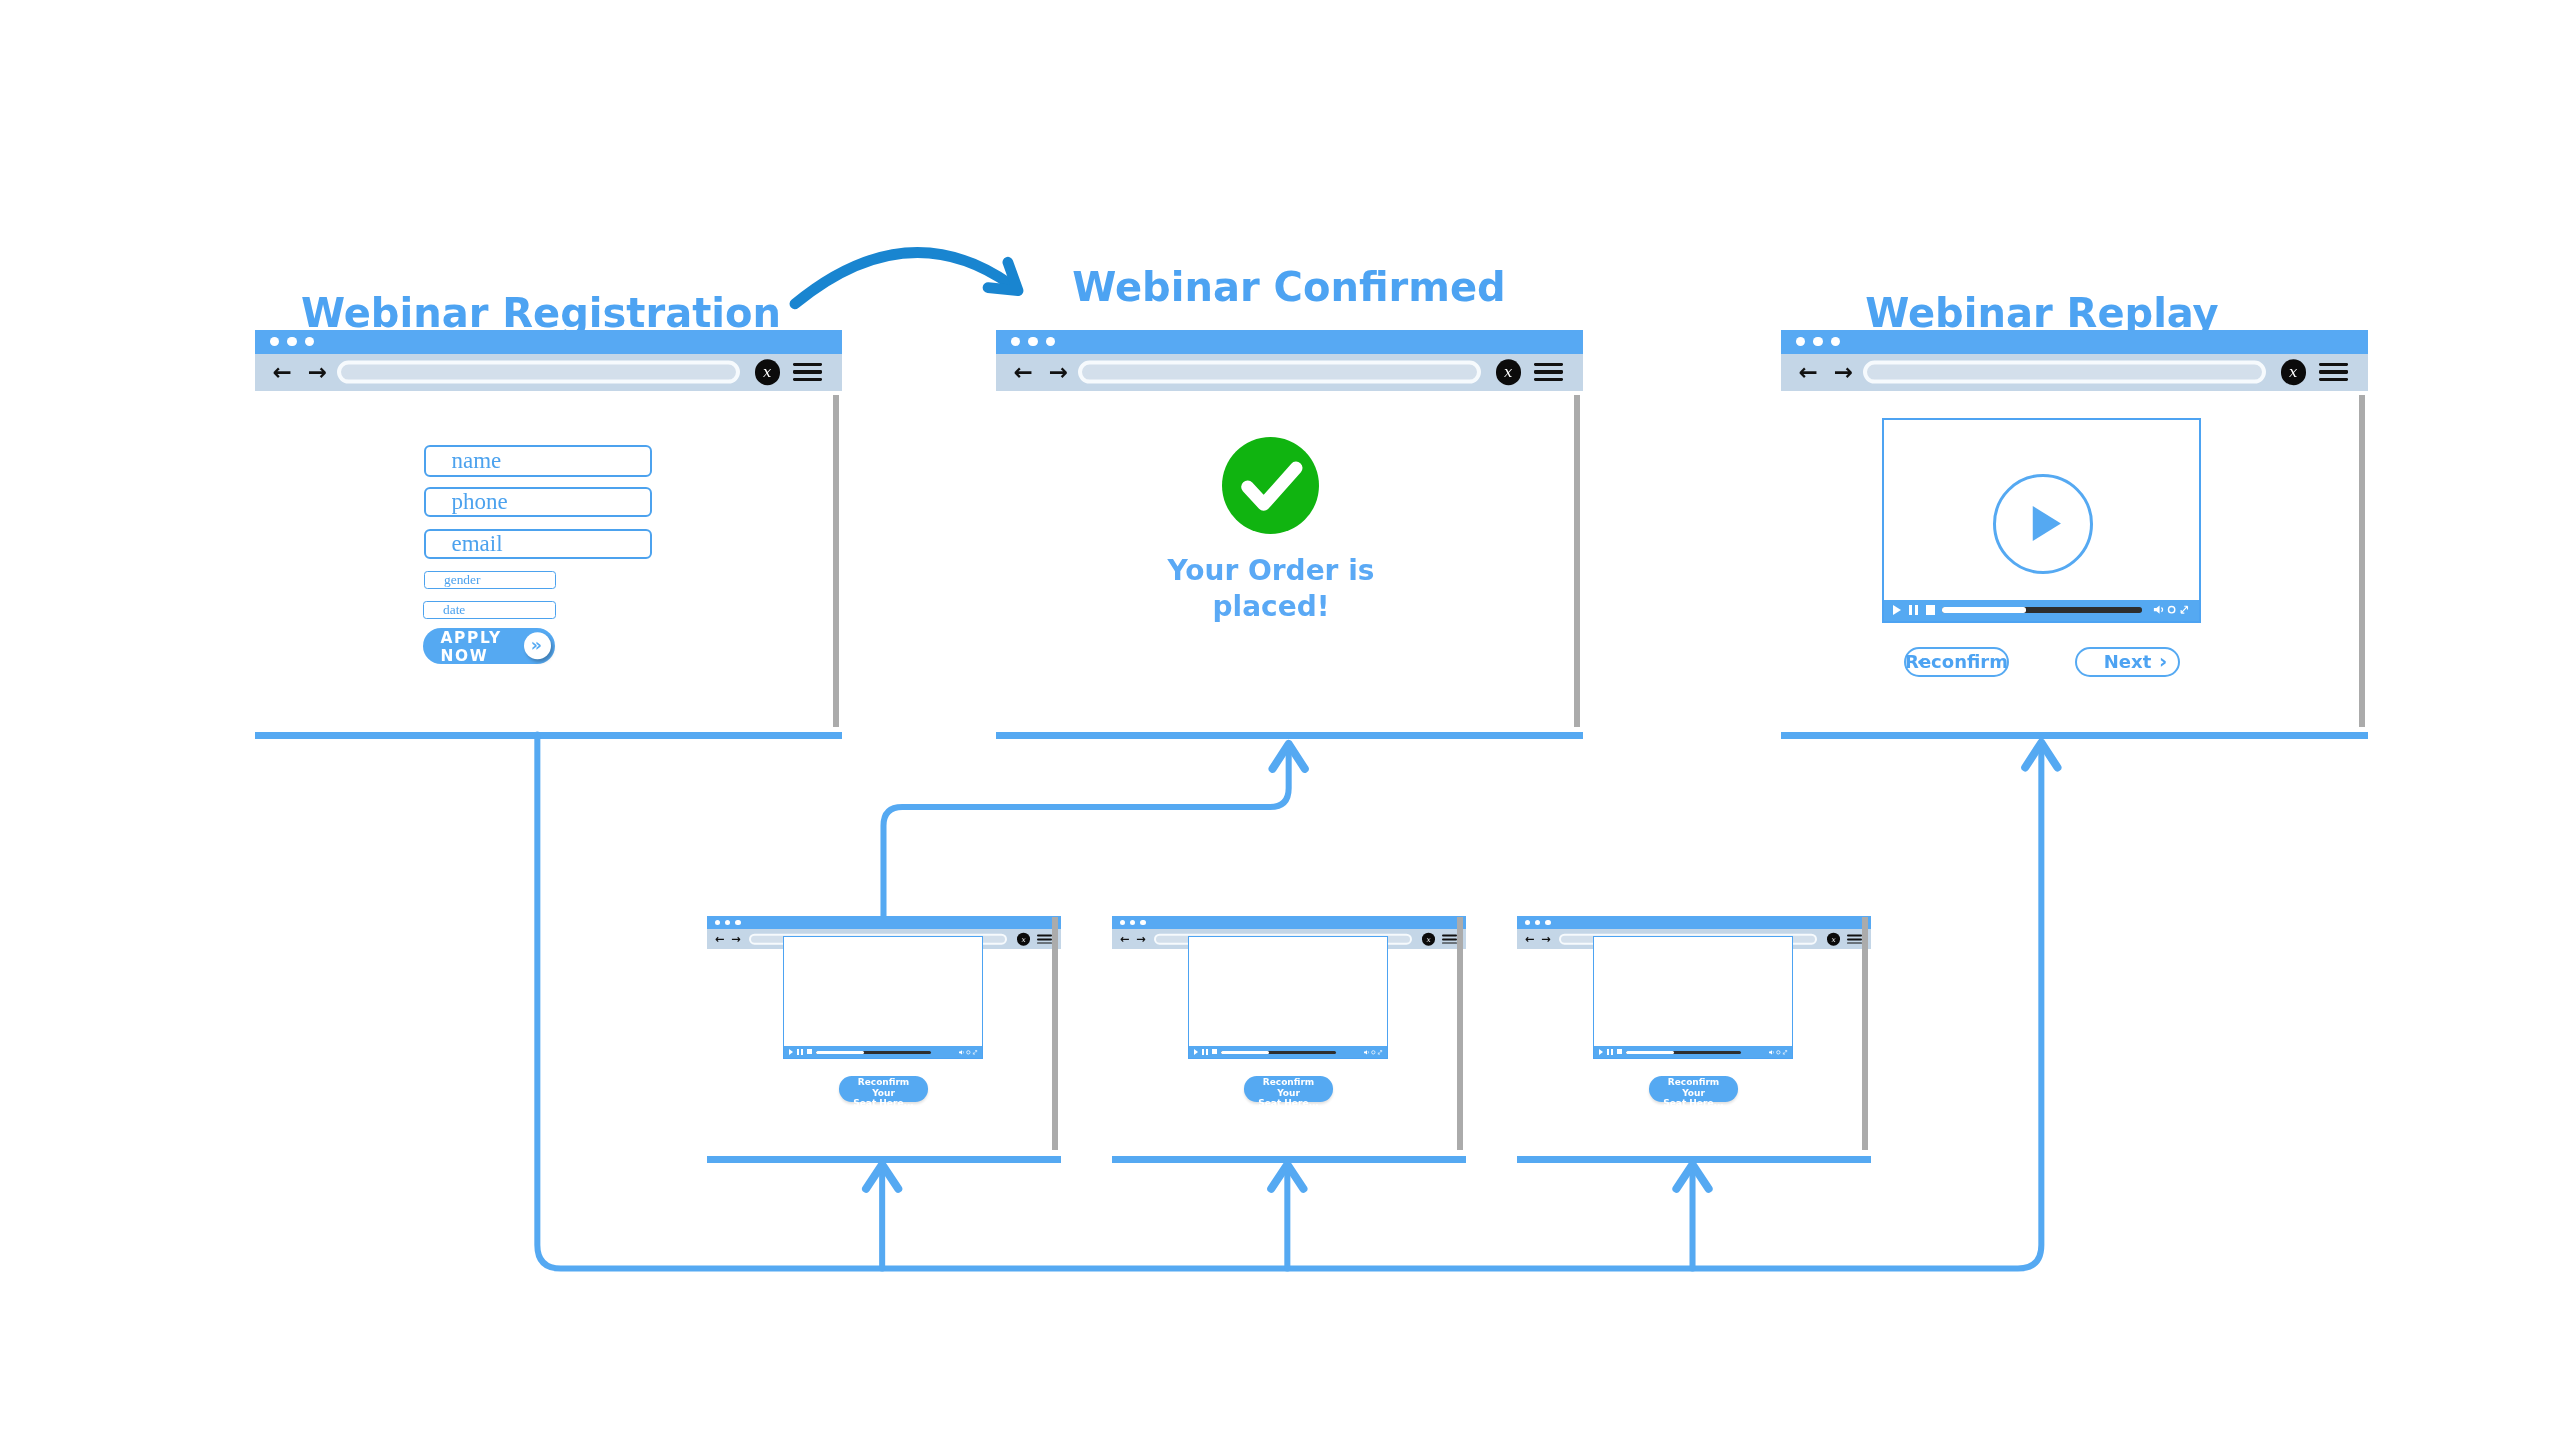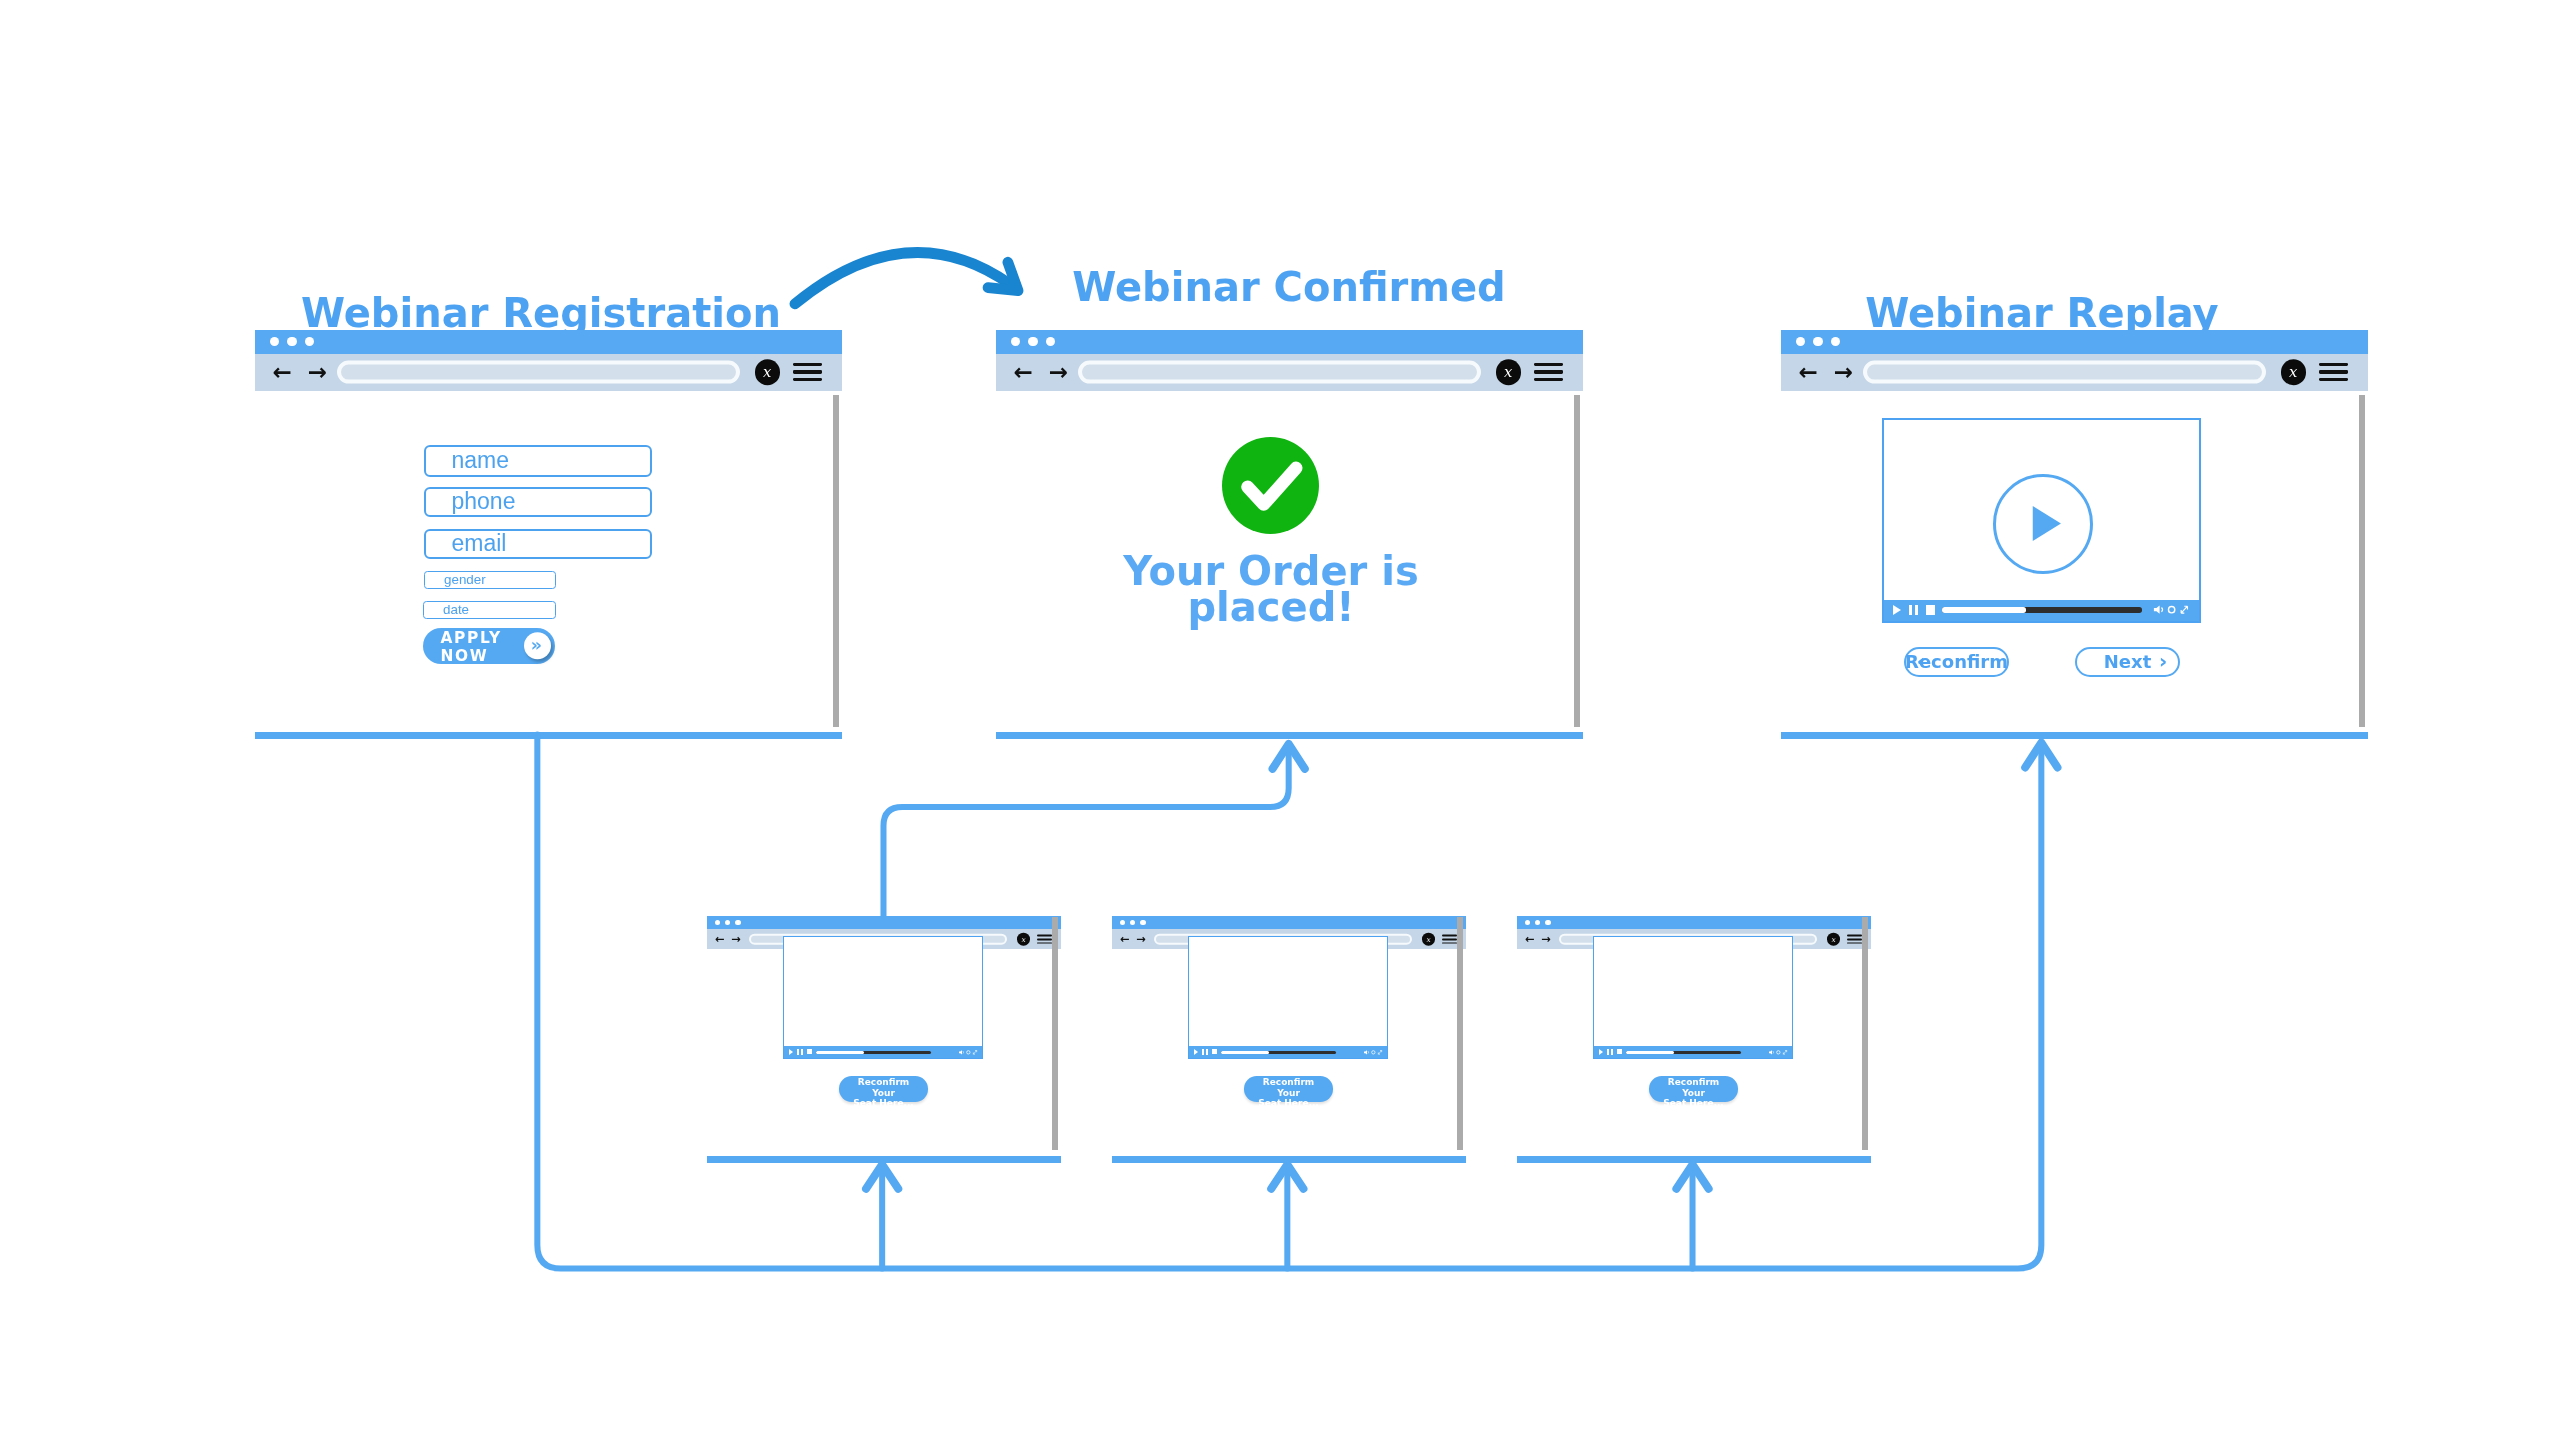--- a/index.html
+++ b/index.html
@@ -30,35 +30,35 @@
     display:flex;align-items:center;justify-content:center;}
   .nav .burger{position:absolute;right:20px;top:50%;transform:translateY(-50%);width:29.5px;}
   .nav .burger i{display:block;height:3.4px;background:#111111;margin:4px 0;border-radius:1.3px;}
   .bwin .content{position:relative;background:#ffffff;height:340px;}
   .vscroll{position:absolute;right:2.7px;top:4px;bottom:4px;width:6.7px;background:#ABABAB;}
 
   .floorbar{position:absolute;height:7.4px;background:#55A9F2;}
 
   
   .regfield{position:absolute;background:#ffffff;border:2px solid #4CA2EE;border-radius:6px;
-    color:#4CA2EE;font-size:23px;padding:0 0 0 25.5px;font-family:Liberation Sans, sans-serif;outline:none;box-sizing:border-box;}
+    color:#4CA2EE;font-size:23px;padding:0 0 0 25.5px;font-family:Liberation Serif, serif;outline:none;box-sizing:border-box;}
   .regfield::placeholder{color:#4CA2EE;opacity:1;}
   .regfield.small{border-width:1.3px;border-radius:3.4px;font-size:13.4px;padding-left:19px;}
   .applybtn{position:absolute;background:#55A9F2;border:none;border-radius:19px;color:#ffffff;
     font-weight:bold;font-size:15.4px;letter-spacing:1.7px;text-align:left;padding-left:17.4px;
     font-family:"DejaVu Sans", sans-serif;cursor:pointer;}
   .applybtn .gocirc{position:absolute;right:4px;top:50%;transform:translateY(-50%);
     width:27.5px;height:27.5px;border-radius:50%;background:#ffffff;color:#55A9F2;
     font-size:17.4px;font-weight:bold;display:flex;align-items:center;justify-content:center;
     box-shadow:2px 2.7px 3.4px rgba(0,0,0,0.25);}
 
   
   .okcircle{position:absolute;width:97px;height:97px;border-radius:50%;background:#10B410;
     display:flex;align-items:center;justify-content:center;}
-  .okmsg{position:absolute;color:#5AA9F5;font-weight:bold;font-size:40px;line-height:36px;
+  .okmsg{position:absolute;color:#5AA9F5;font-weight:bold;font-size:28px;line-height:36px;
     text-align:center;transform:translateX(-50%);white-space:nowrap;}
 
   
   .player{position:absolute;border:2px solid #4DA3F2;background:#ffffff;box-sizing:border-box;}
   .player .vbar{position:absolute;left:0;right:0;bottom:0;background:#55A9F2;display:flex;align-items:center;}
   .vbar .lefticons{display:flex;align-items:center;}
   .i-play{width:0;height:0;border-style:solid;border-color:transparent;border-left-color:#ffffff;}
   .i-pause{display:flex;}
   .i-pause i{background:#ffffff;display:block;}
   .i-stop{background:#ffffff;display:block;}

